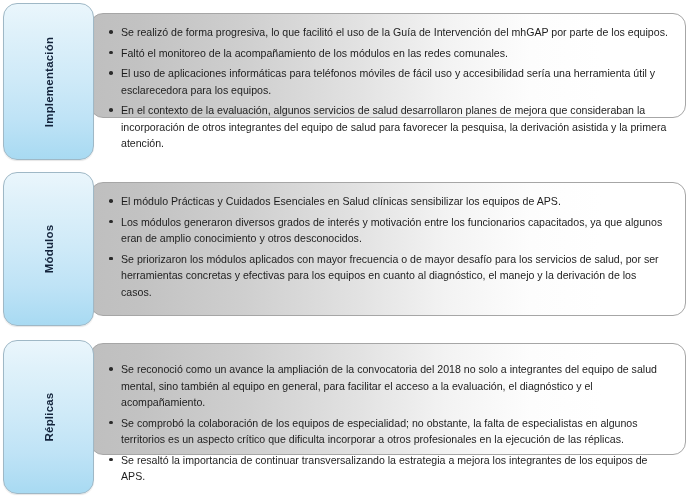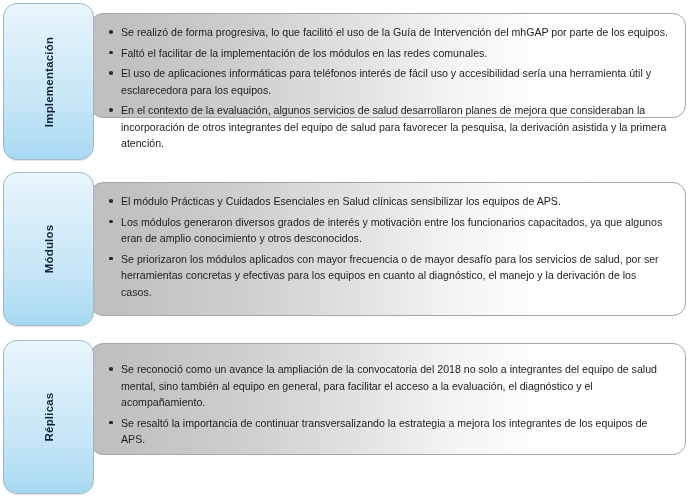--- a/index.html
+++ b/index.html
@@ -116,25 +116,25 @@
 
   <div class="band" style="top:3px; height:157px;">
     <div class="content-box" style="top:10px; height:105px;">
       <ul class="bullets">
         <li>
           <span class="bullet-dot"></span>
           <span>Se realizó de forma progresiva, lo que facilitó el uso de la Guía de Intervención del mhGAP por parte de los equipos.</span>
         </li>
         <li>
           <span class="bullet-dot"></span>
-          <span>Faltó el facilitar de la implementación de los módulos en las redes comunales.</span>
+          <span>Faltó el monitoreo de la acompañamiento de los módulos en las redes comunales.</span>
         </li>
         <li>
           <span class="bullet-dot"></span>
-          <span>El uso de aplicaciones informáticas para teléfonos interés de fácil uso y accesibilidad sería una herramienta útil y esclarecedora para los equipos.</span>
+          <span>El uso de aplicaciones informáticas para teléfonos móviles de fácil uso y accesibilidad sería una herramienta útil y esclarecedora para los equipos.</span>
         </li>
         <li>
           <span class="bullet-dot"></span>
           <span>En el contexto de la evaluación, algunos servicios de salud desarrollaron planes de mejora que consideraban la incorporación de otros integrantes del equipo de salud para favorecer la pesquisa, la derivación asistida y la primera atención.</span>
         </li>
       </ul>
     </div>
     <div class="label-box" style="top:0px; height:157px;">
       <span class="label-text">Implementación</span>
     </div>
@@ -167,20 +167,21 @@
 
   <div class="band" style="top:340px; height:154px;">
     <div class="content-box" style="top:3px; height:112px;">
       <ul class="bullets" style="padding-top:17px;">
         <li>
           <span class="bullet-dot"></span>
           <span>Se reconoció como un avance la ampliación de la convocatoria del 2018 no solo a integrantes del equipo de salud mental, sino también al equipo en general, para facilitar el acceso a la evaluación, el diagnóstico y el acompañamiento.</span>
         </li>
         <li>
           <span class="bullet-dot"></span>
+          <span>Se comprobó la colaboración de los equipos de especialidad; no obstante, la  falta de especialistas en algunos territorios es un aspecto crítico que dificulta incorporar a otros profesionales en la ejecución de las réplicas.</span>
         </li>
         <li>
           <span class="bullet-dot"></span>
           <span>Se resaltó la importancia de continuar transversalizando la estrategia a mejora los integrantes de los equipos de APS.</span>
         </li>
       </ul>
     </div>
     <div class="label-box" style="top:0px; height:154px;">
       <span class="label-text">Réplicas</span>
     </div>

